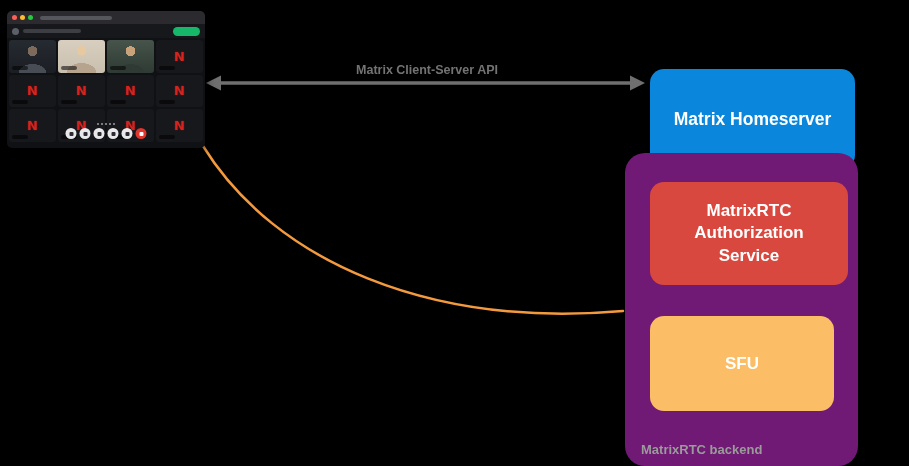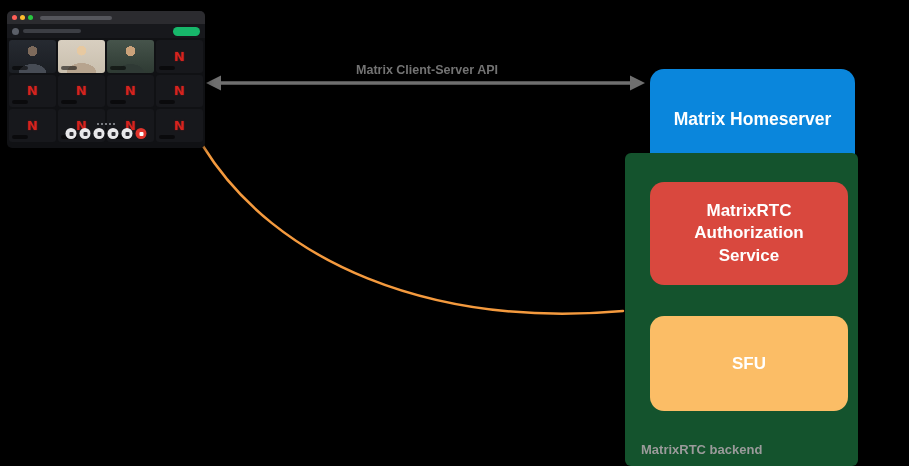--- a/index.html
+++ b/index.html
@@ -59,30 +59,30 @@
     position:absolute;left:427px;top:63px;transform:translateX(-50%);
     color:#737373;font-size:12.5px;font-weight:600;white-space:nowrap;z-index:2;
   }
   .homeserver{
     position:absolute;left:650px;top:33px;width:205px;height:100px;
     background:#0a86dc;border-radius:14px;display:flex;align-items:center;justify-content:center;
     color:#fff;font-weight:bold;font-size:17.5px;z-index:2;text-align:center;margin-top:36px;
   }
   .backend{
     position:absolute;left:625px;top:153px;width:233px;height:313px;
-    background:#14532d;border-radius:6px;z-index:2;
+    background:#701a75;border-radius:20px;z-index:2;
   }
   .auth{
     position:absolute;left:25px;top:29px;width:198px;height:103px;
     background:#d9483e;border-radius:14px;display:flex;align-items:center;justify-content:center;
     color:#fff;font-weight:bold;font-size:17px;line-height:1.3;text-align:center;
     padding:0 30px;box-sizing:border-box;
   }
   .sfu{
-    position:absolute;left:25px;top:163px;width:198px;height:95px;
+    position:absolute;left:25px;top:163px;width:184px;height:95px;
     background:#fbbd66;border-radius:14px;display:flex;align-items:center;justify-content:center;
     color:#fff;font-weight:bold;font-size:17px;
   }
   .backend-label{
     position:absolute;left:16px;bottom:9px;color:#9b9b9b;font-size:13px;font-weight:bold;
   }
 </style>
 </head>
 <body>
 

